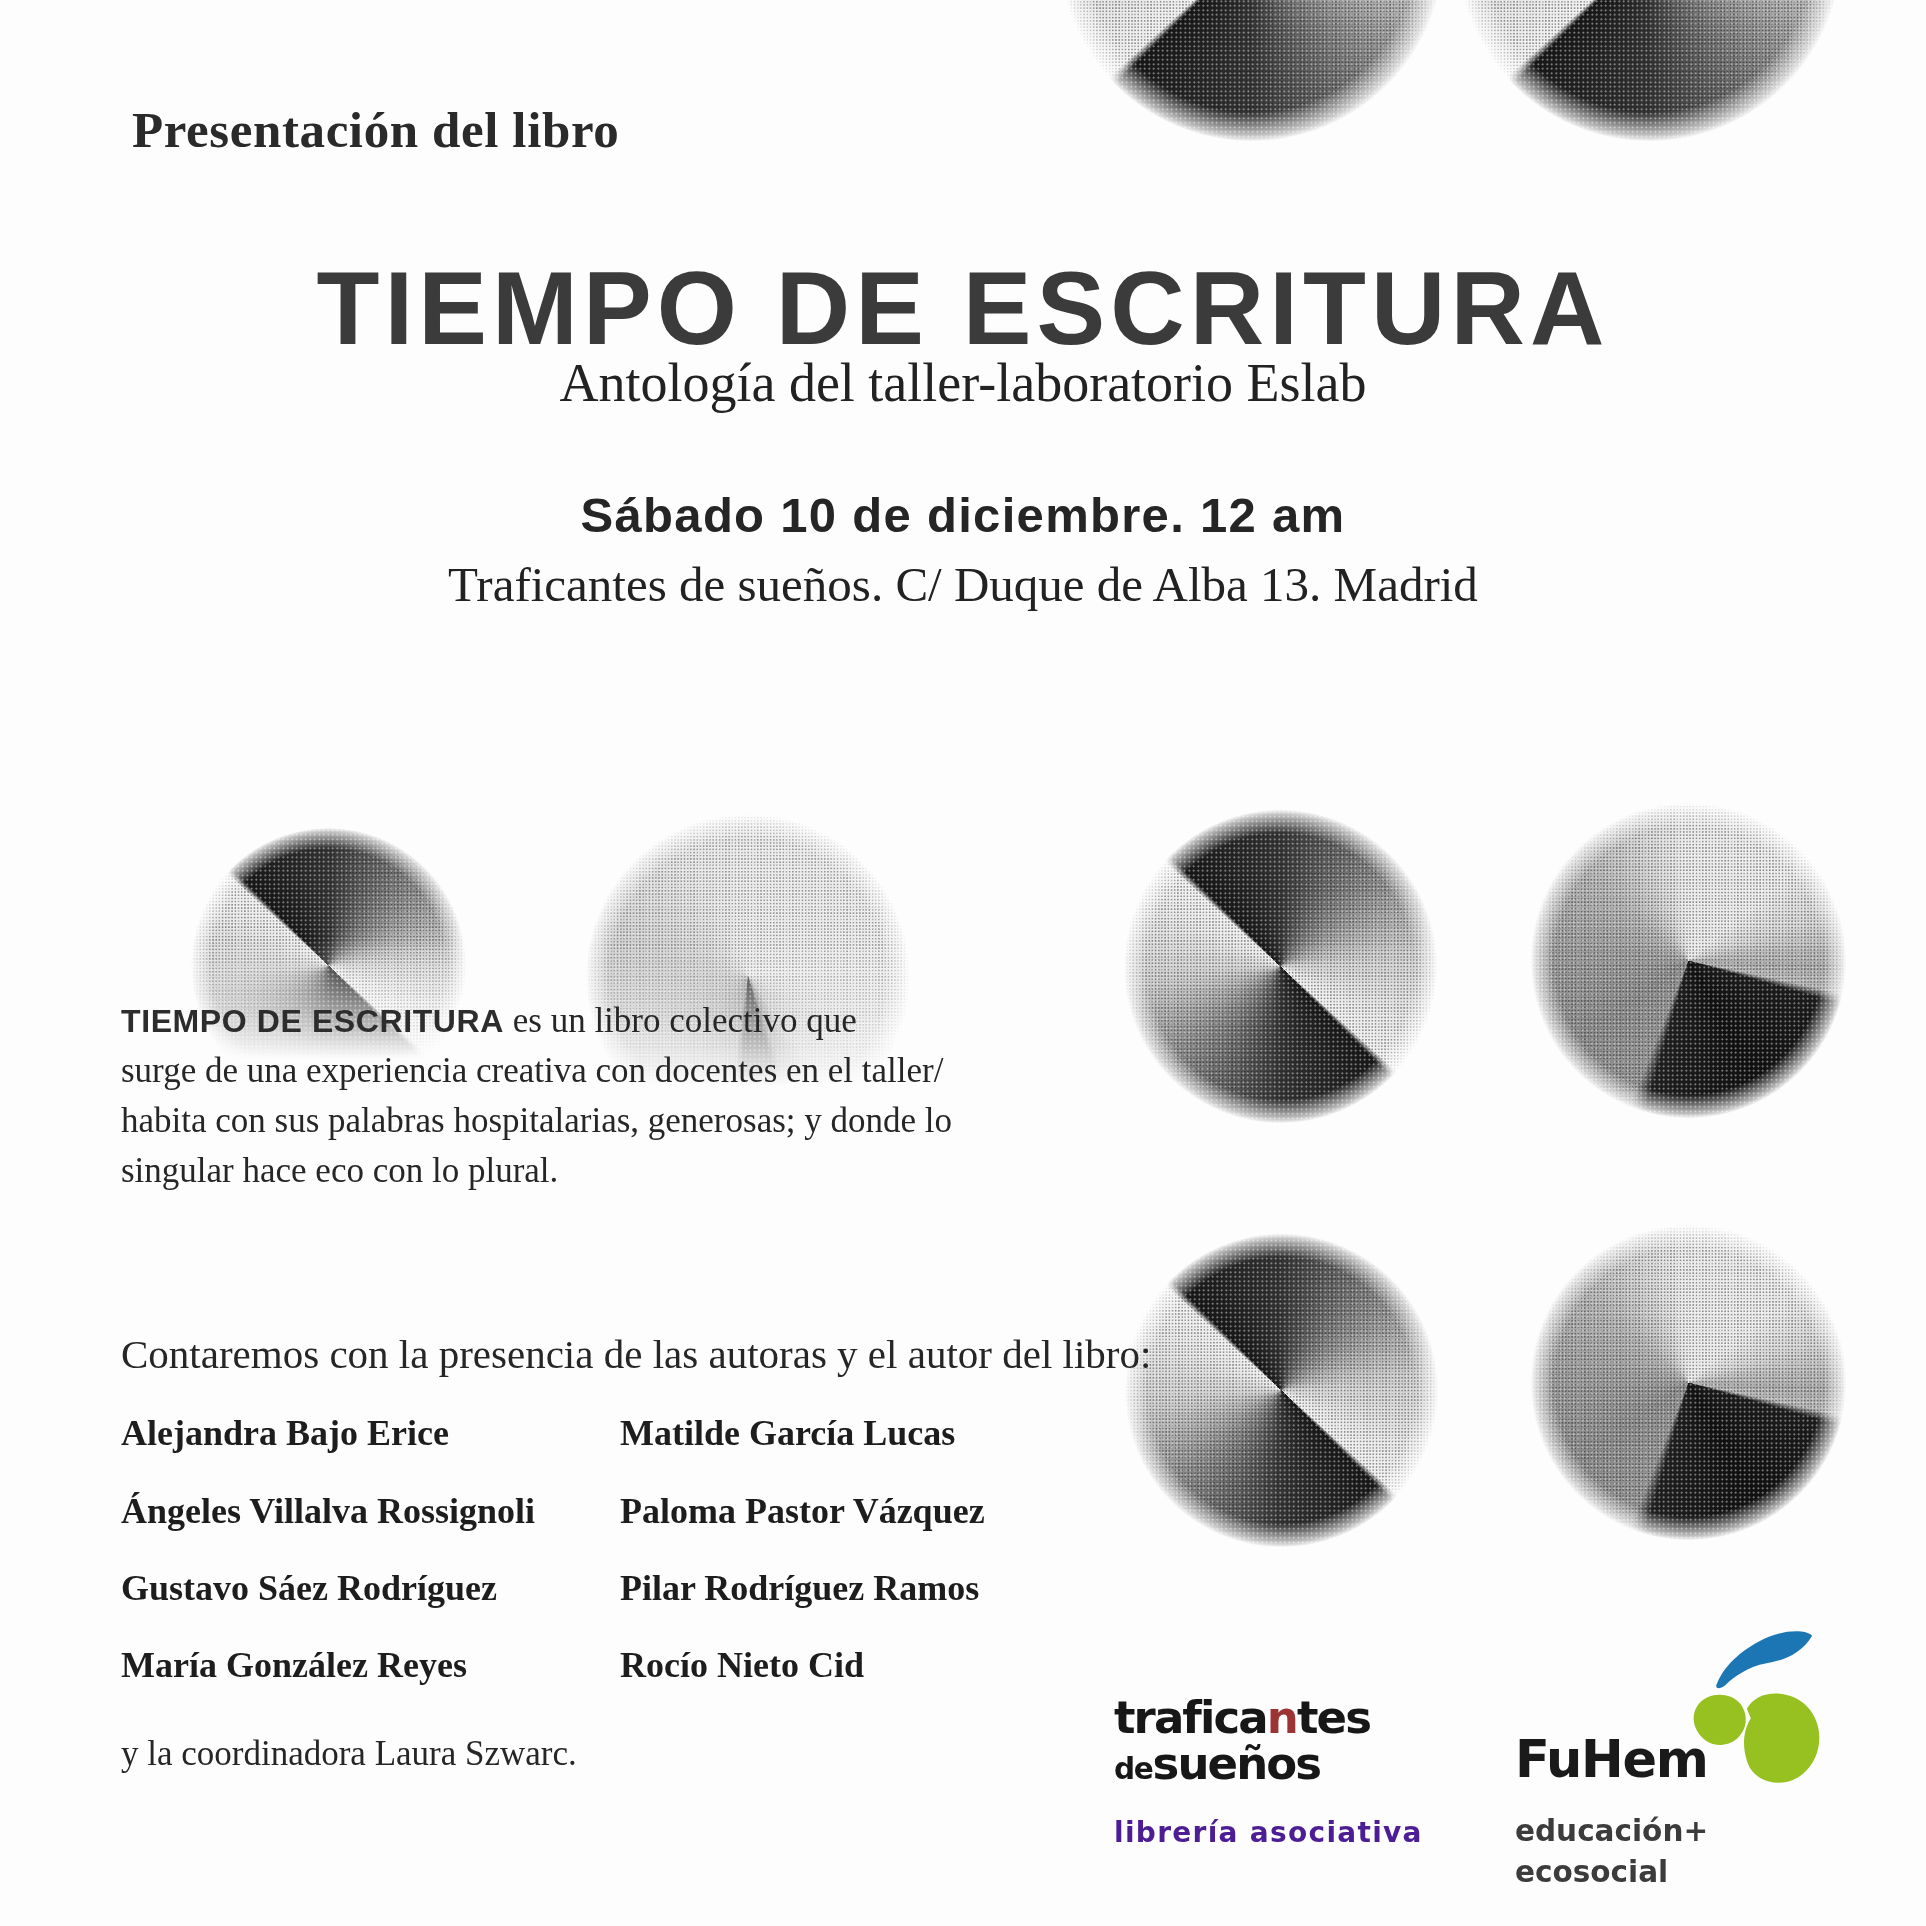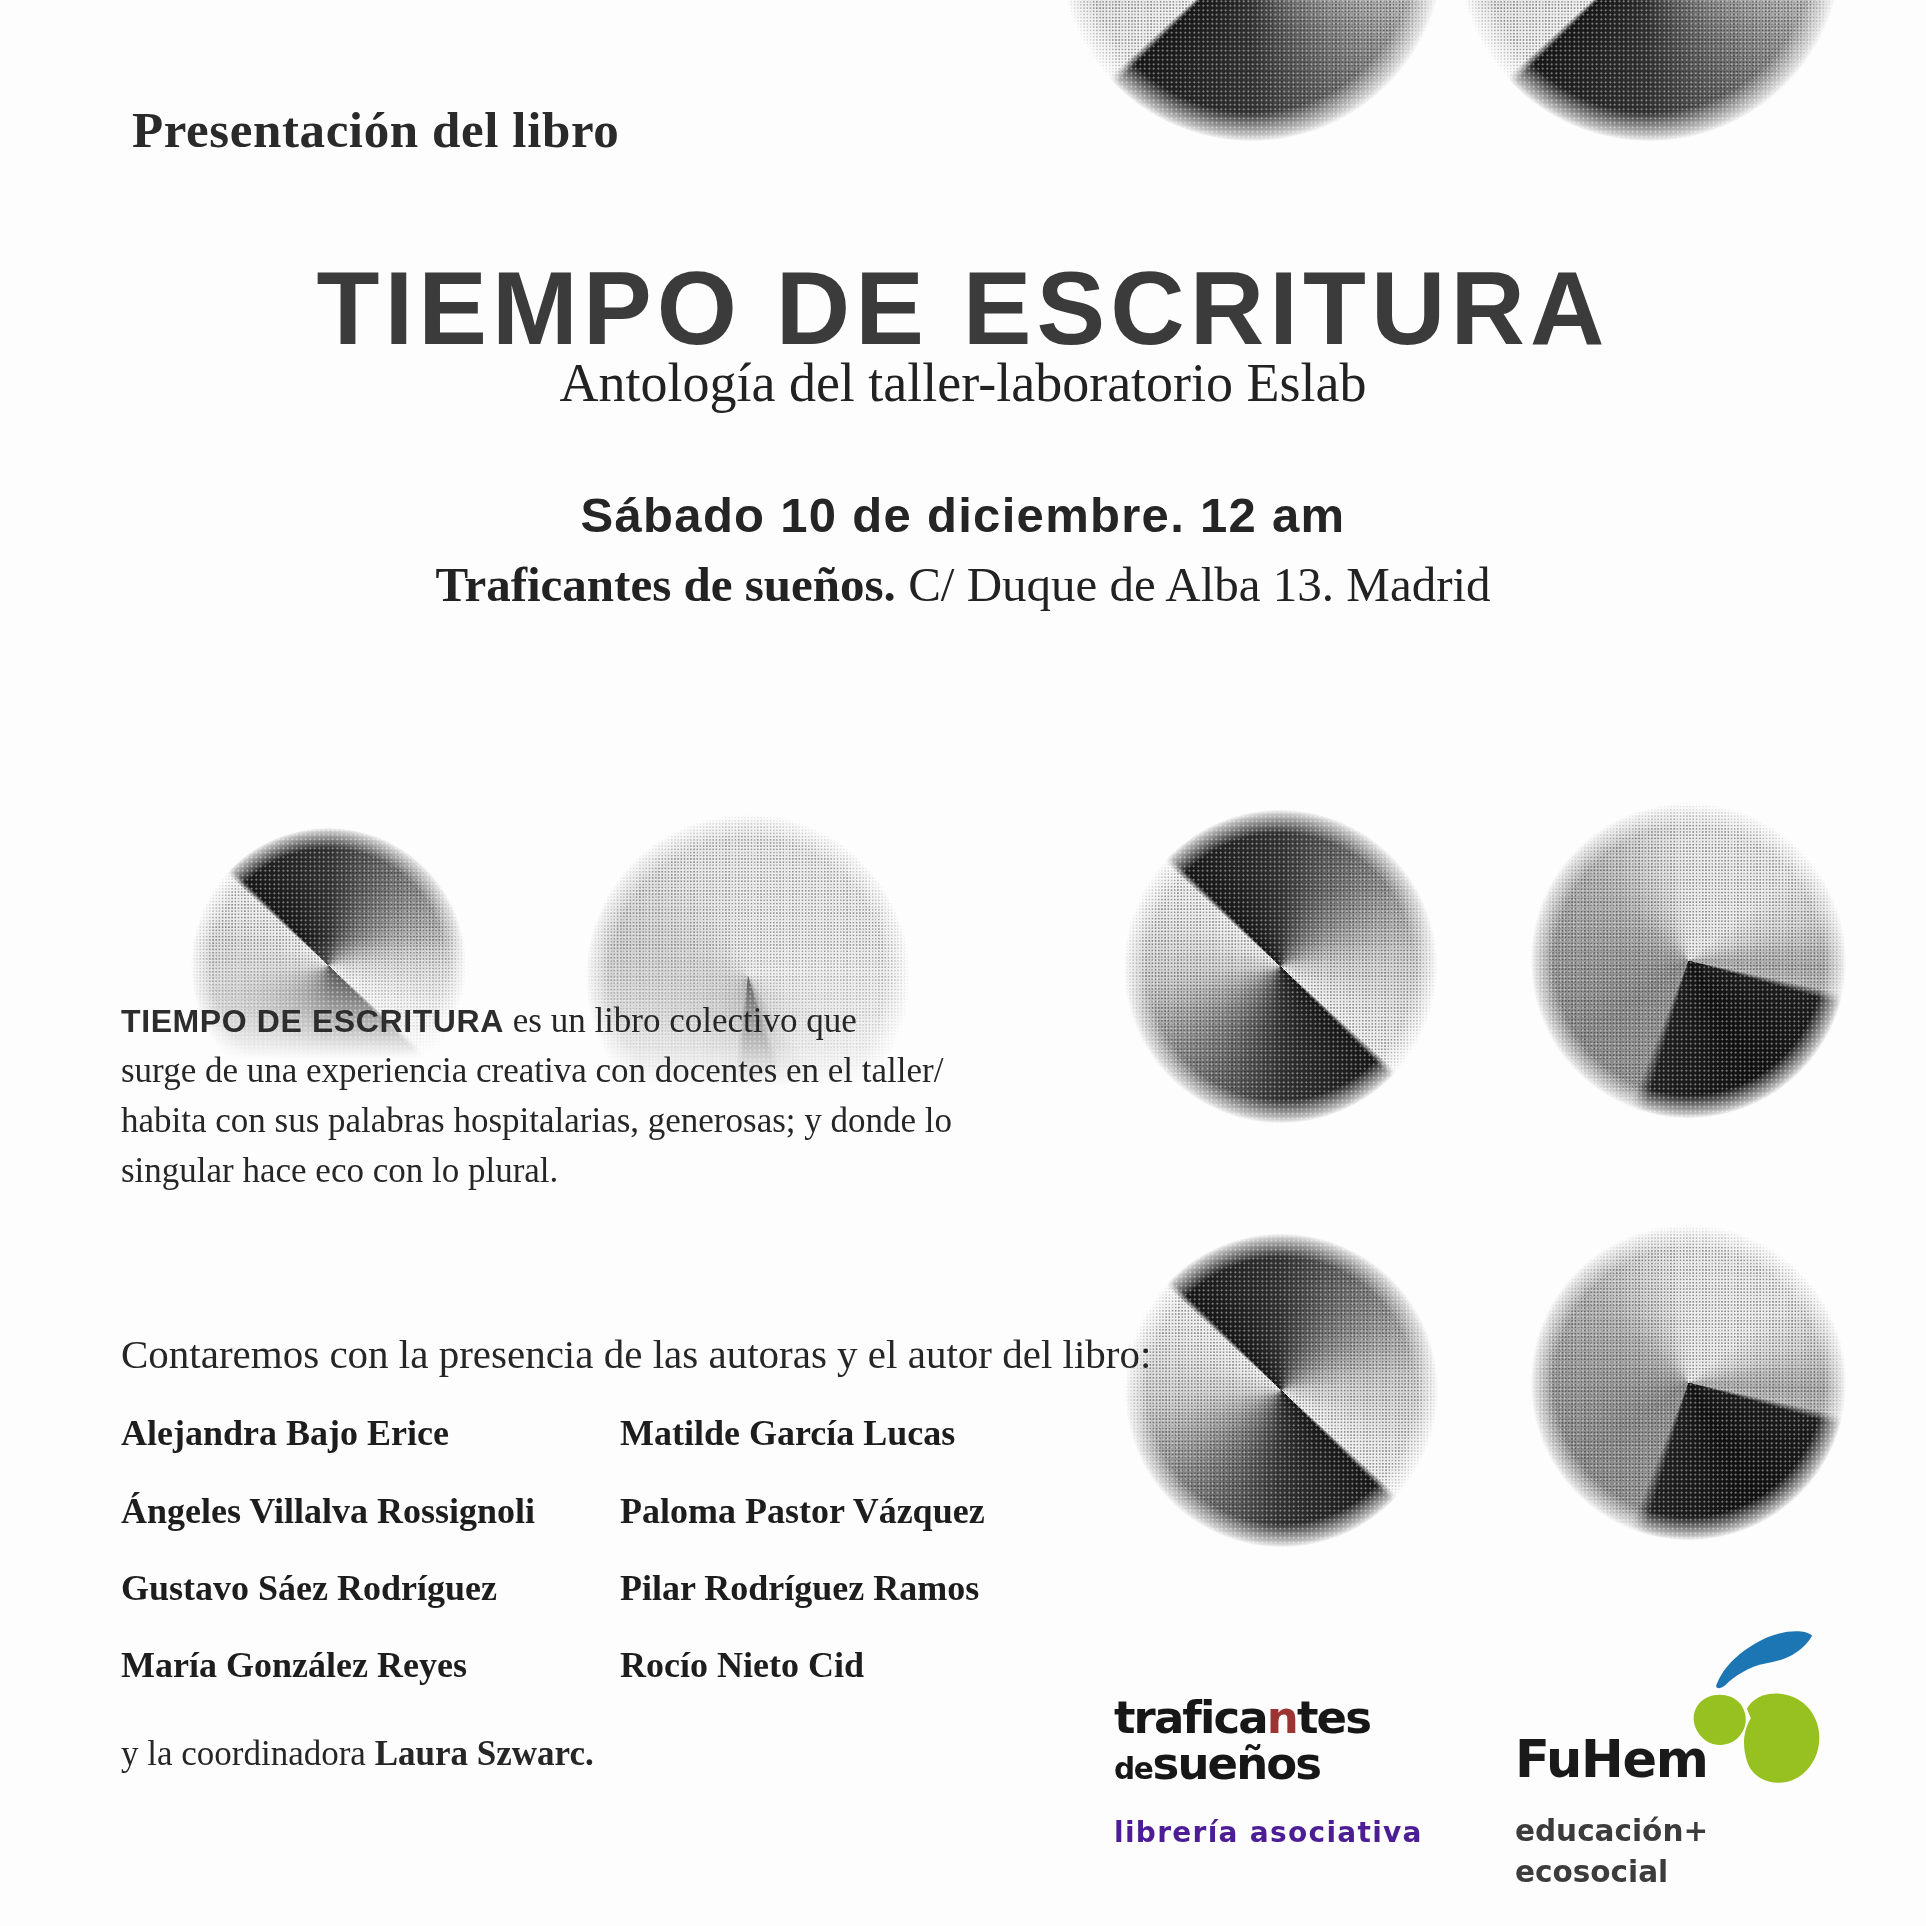--- a/index.html
+++ b/index.html
@@ -11,33 +11,33 @@
   .ctr{left:0;width:1926px;text-align:center;}
 
   
   .kicker{left:132px;top:101px;font-size:51px;font-weight:bold;color:#2a2a2a;letter-spacing:0.6px;}
   .title{top:250px;font-family:"Liberation Sans",sans-serif;font-weight:bold;
          font-size:103px;letter-spacing:5.1px;color:#3b3b3b;white-space:nowrap;}
   .subtitle{top:352px;font-size:54px;color:#222;}
   .datetime{top:487px;font-family:"Liberation Sans",sans-serif;font-weight:bold;
             font-size:49px;color:#252525;letter-spacing:1.3px;}
   .venue{top:556px;font-size:49px;color:#222;}
-  .venue b{font-weight:bold;}
+  .venue b{font-weight:normal;}
 
   .para{left:121px;top:996px;width:1002px;font-size:35px;line-height:50px;color:#262626;}
   .para .line{white-space:nowrap;}
   .lead-sans{font-family:"Liberation Sans",sans-serif;font-weight:bold;font-size:32px;
              letter-spacing:0.6px;color:#2d2d2d;}
   .intro{left:121px;top:1330px;font-size:41px;color:#262626;white-space:nowrap;}
 
   .name{position:absolute;font-size:36px;font-weight:bold;color:#1d1d1d;white-space:nowrap;}
   .col1{left:121px;} .col2{left:620px;}
   .row0{top:1412px;} .row1{top:1490px;} .row2{top:1567px;} .row3{top:1644px;}
   .coord{left:121px;top:1734px;font-size:35px;color:#262626;white-space:nowrap;}
-  .coord b{font-weight:bold;}
+  .coord b{font-weight:normal;}
 
   
   .circle{position:absolute;border-radius:50%;overflow:hidden;}
   .band{background:
     radial-gradient(circle closest-side, rgba(255,255,255,0) 85%, rgba(255,255,255,.7) 97%, rgba(255,255,255,.95) 100%) 0 0 / 100% 100%,
     radial-gradient(circle, rgba(255,255,255,.55) 0.7px, rgba(255,255,255,0) 1.2px) 0 0 / 4.5px 4.5px,
     radial-gradient(circle, rgba(25,25,25,.45) 0.6px, rgba(0,0,0,0) 1.1px) 1.3px 1.9px / 3.2px 3.2px,
     conic-gradient(from -45deg,
       #161616 0deg,#333333 45deg,#8a8a8a 95deg,#cfcfcf 130deg,#e8e8e8 160deg,#f0f0f0 177deg,
       #161616 180deg,#333333 225deg,#8a8a8a 275deg,#cfcfcf 310deg,#e8e8e8 340deg,#f0f0f0 357deg,#161616 360deg) 0 0 / 100% 100%;}

